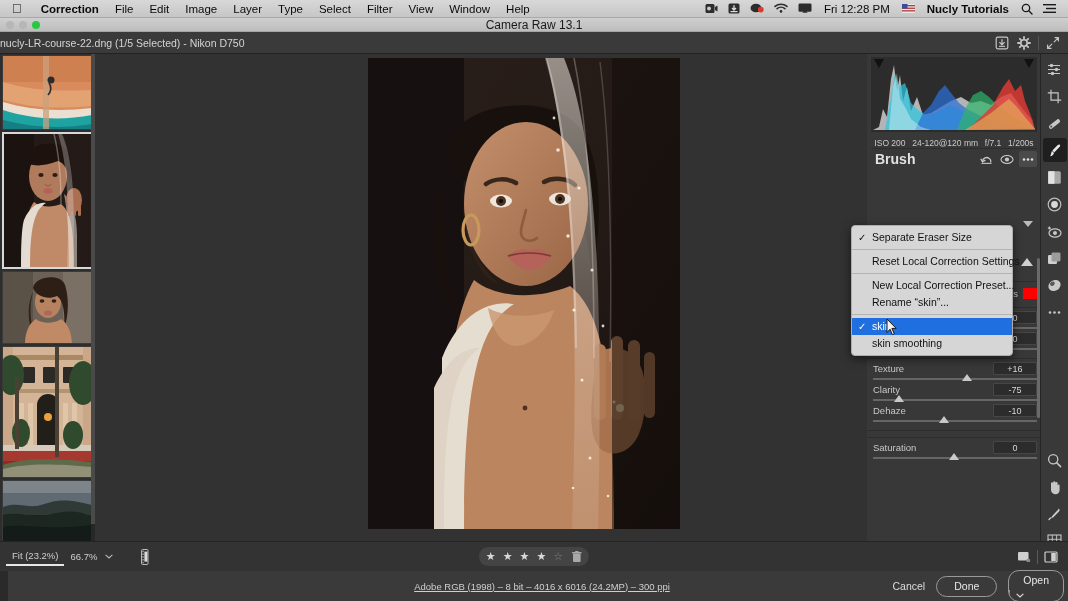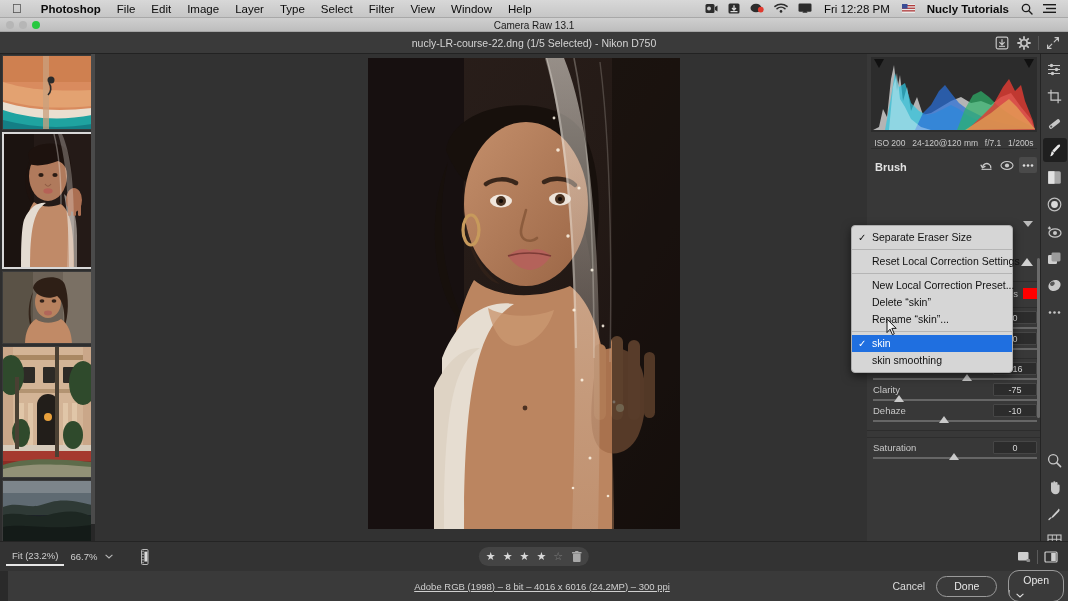--- a/index.html
+++ b/index.html
@@ -29,31 +29,31 @@
   .macbar .right .txt { padding: 0 7px; white-space: nowrap; }
 
   svg.gi { display: block; }
 
   
   .crwin { position: absolute; top: 18px; left: 0; width: 1068px; height: 583px; background: #2a2a2a; }
   .cr-titlebar {
     position: relative; height: 14px; width: 100%;
     background: linear-gradient(#cfcfcf, #bdbdbd);
     border-bottom: 1px solid #a5a5a5;
-    display: flex; align-items: flex-end; justify-content: center;
-    font-size: 10px; color: #1a1a1a;
+    display: flex; align-items: flex-start; justify-content: center;
+    font-size: 12px; color: #1a1a1a;
   }
   .traffic { position: absolute; left: 6px; top: 3px; display: flex; gap: 5px; }
   .traffic i { width: 8px; height: 8px; border-radius: 50%; display: block; }
 
   
   .cr-header {
     position: relative; height: 22px; width: 100%;
     background: #3a3a3a; border-bottom: 1px solid #222;
-    display: flex; align-items: center; justify-content: center;
+    display: flex; align-items: center; 
     font-size: 10.5px; color: #d4d4d4;
   }
   .cr-header .hdr-right { position: absolute; right: 4px; top: 0; height: 22px; display: flex; align-items: center; }
   .cr-header .hbtn { width: 22px; height: 22px; display: flex; align-items: center; justify-content: center; }
   .hdr-sep { width: 1px; height: 14px; background: #555; margin: 0 3px; }
 
   
   .cr-body { position: relative; height: 503px; width: 100%; background: #2b2b2b; }
 
   
@@ -98,22 +98,22 @@
   .histo .corner { position: absolute; top: 2px; width: 0; height: 0; }
   .histo .cl { left: 3px; border-left: 5px solid transparent; border-right: 5px solid transparent; border-top: 9px solid #111; }
   .histo .cr { right: 3px; border-left: 5px solid transparent; border-right: 5px solid transparent; border-top: 9px solid #111; }
   .exif {
     margin: 0 4px; height: 17px; display: flex; align-items: flex-end;
     justify-content: space-around; font-size: 8.5px; color: #c9c9c9;
     border-bottom: 1px solid #2d2d2d;
   }
 
   .panel-head {
-    margin: 2px 4px 0 4px; height: 22px; display: flex; align-items: flex-end;
-    font-size: 11px; font-weight: bold; color: #e2e2e2;
+    margin: 2px 4px 0 4px; height: 22px; display: flex; align-items: flex-start;
+    font-size: 14px; font-weight: bold; color: #e2e2e2;
   }
   .panel-head .ttl { padding-left: 4px; }
   .panel-head .ph-right { margin-left: auto; display: flex; align-items: center; gap: 3px; }
   .ph-btn { width: 18px; height: 16px; display: flex; align-items: center; justify-content: center; border-radius: 2px; }
   .ph-btn.boxed { background: #4a4a4a; }
 
   .rsec { margin: 0 4px; }
   .slider-row { position: relative; height: 20px; margin-top: 1px; }
   .slider-row .lbl { position: absolute; left: 2px; top: 1px; font-size: 9.5px; color: #c8c8c8; }
   .slider-row .val {
@@ -189,21 +189,21 @@
   .openwrap .ol { font-size: 10.5px; color: #e8e8e8; padding: 3px 14px; line-height: 13px; }
   .openwrap .od { border-left: 1px solid #9a9a9a; padding: 3px 6px; font-size: 8px; color: #e8e8e8; display: flex; align-items: center; }
 </style>
 </head>
 <body>
 
 <div id="app">
 
   <div class="macbar">
     <span class="apple"></span>
-    <span class="mi bold">Photoshop</span>
+    <span class="mi bold">Correction</span>
     <span class="mi">File</span>
     <span class="mi">Edit</span>
     <span class="mi">Image</span>
     <span class="mi">Layer</span>
     <span class="mi">Type</span>
     <span class="mi">Select</span>
     <span class="mi">Filter</span>
     <span class="mi">View</span>
     <span class="mi">Window</span>
     <span class="mi">Help</span>
@@ -750,23 +750,20 @@
         </div>
         <div class="msep"></div>
         <div class="mrow">
           <span>Reset Local Correction Settings</span>
         </div>
         <div class="msep"></div>
         <div class="mrow">
           <span>New Local Correction Preset...</span>
         </div>
         <div class="mrow">
-          <span>Delete “skin”</span>
-        </div>
-        <div class="mrow">
           <span>Rename “skin”...</span>
         </div>
         <div class="msep"></div>
         <div class="mrow hl">
           <span class="tick">✓</span>
           <span>skin</span>
         </div>
         <div class="mrow">
           <span>skin smoothing</span>
         </div>

